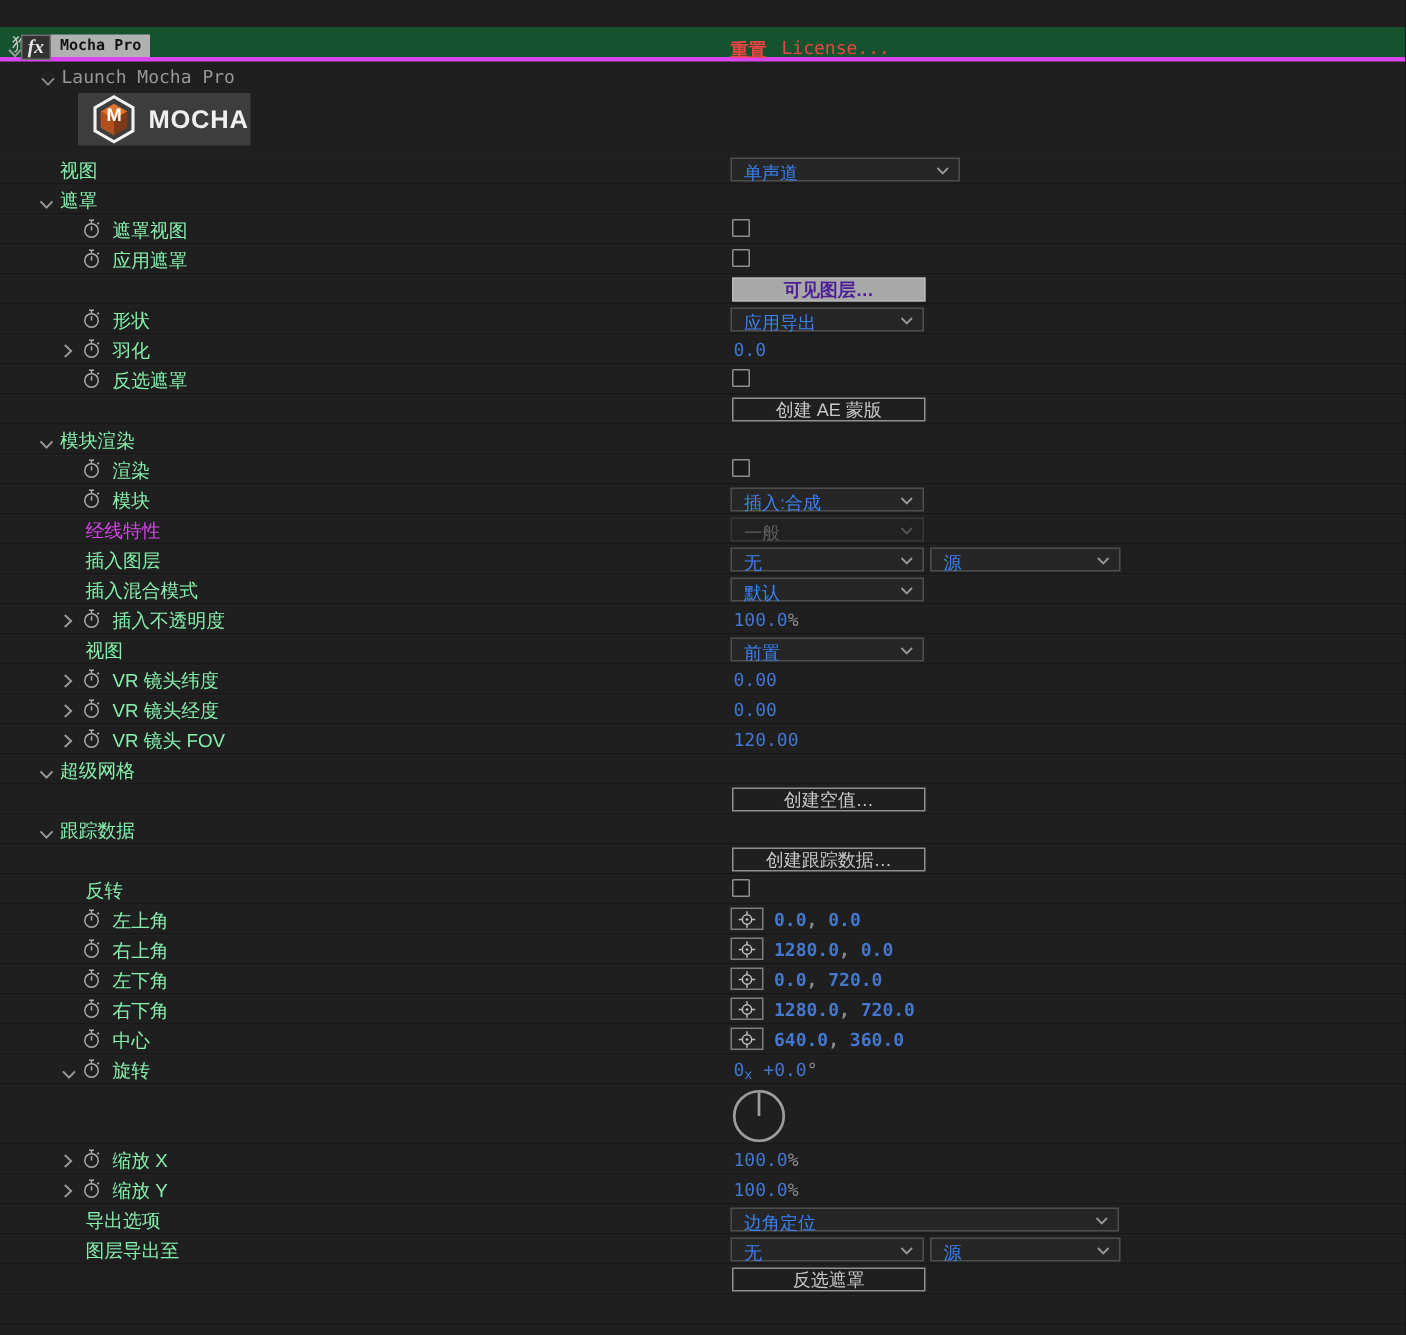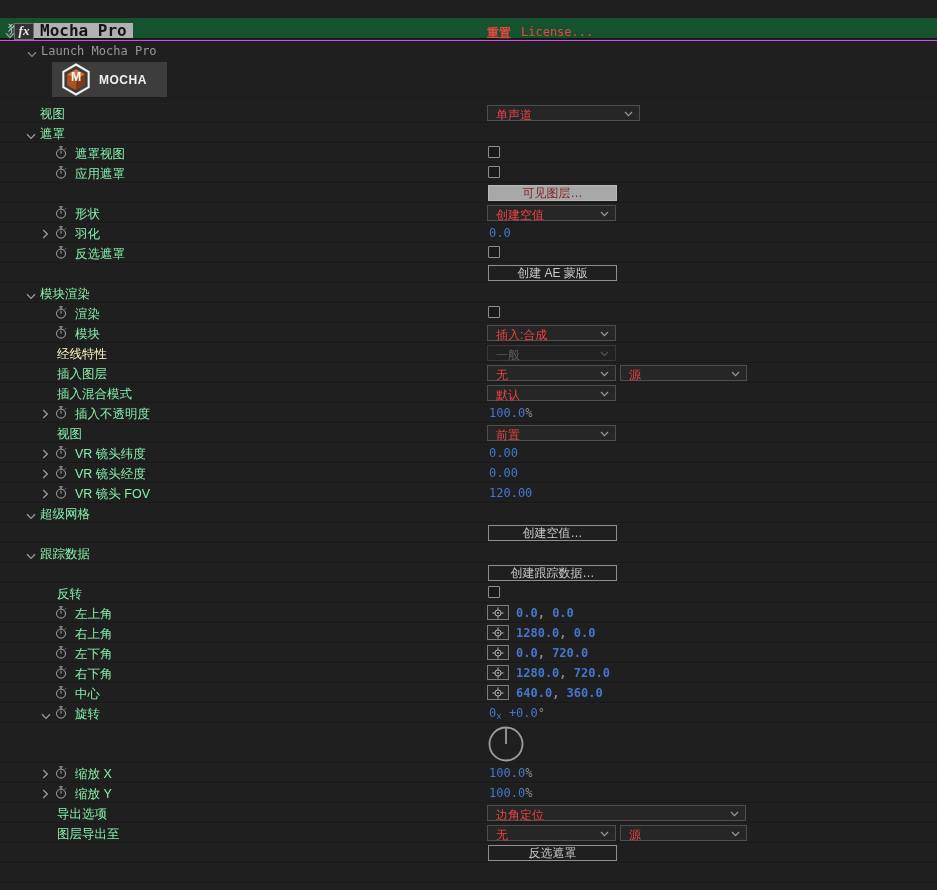--- a/index.html
+++ b/index.html
@@ -6,71 +6,71 @@
   #screen{position:relative;width:937px;height:890px;background:#1f1f1f;overflow:hidden;
           font-family:"Liberation Sans",sans-serif;font-size:12.5px;color:#bdbdbd;}
 
   
   .tabbar{position:absolute;top:0;left:0;width:100%;height:21px;background:#14532d;
           border-bottom:1px solid #141414;box-sizing:border-box;display:flex;align-items:flex-end;margin-top:18px;}
   .tabtitle{margin-left:8px;color:#cfcfcf;font-size:12.5px;display:flex;gap:7px;align-items:center;}
   .tabtitle .fname{font-family:"DejaVu Sans Mono","Liberation Sans",monospace;font-size:10px;}
 
   
-  .fxrow{position:absolute;top:21px;left:0;width:100%;height:20px;border-bottom:1px solid #d946ef;box-sizing:border-box;}
+  .fxrow{position:absolute;top:21px;left:0;width:100%;height:20px;border-bottom:3px solid #d946ef;box-sizing:border-box;}
   .twirl{position:absolute;cursor:pointer;}
   .fx-twirl{left:5px;top:7px;}
   .fxbadge{position:absolute;left:14px;top:2px;width:18px;height:15px;background:#323232;
            border:1px solid #6f6f6f;color:#e8e8e8;font-family:"Liberation Serif",serif;
            font-style:italic;font-weight:bold;font-size:13px;text-align:center;line-height:14px;}
   .fxtitle{position:absolute;left:34px;top:2px;background:#b1b1b1;color:#141414;
-           font-family:"DejaVu Sans Mono",monospace;font-weight:bold;font-size:16px;
+           font-family:"DejaVu Sans Mono",monospace;font-weight:bold;font-size:10px;
            padding:1px 6px 1px 6px;line-height:13px;}
   .hdrlink{position:absolute;top:4px;color:#ef4444;font-size:12px;cursor:pointer;
            font-family:"DejaVu Sans Mono",monospace;}
   .lnk-reset{left:487px;font-family:"Liberation Sans",sans-serif;font-weight:bold;}
   .lnk-license{left:521px;text-align:right;}
 
   .launchrow{position:absolute;top:41px;left:0;width:100%;height:20px;}
   .launch-twirl{left:27px;top:6px;}
   .launchlabel{position:absolute;left:41px;top:3px;color:#989898;
                font-family:"DejaVu Sans Mono",monospace;font-size:12px;}
 
   
   .logoblock{position:absolute;left:52px;top:62px;width:115px;height:35px;background:#3d3d3d;
              display:flex;align-items:center;padding-left:9px;box-sizing:border-box;cursor:pointer;}
-  .brand{margin-left:8px;color:#f0f0f0;font-weight:bold;font-size:12px;letter-spacing:0.5px;}
+  .brand{margin-left:8px;color:#f0f0f0;font-weight:bold;font-size:17px;letter-spacing:0.5px;}
 
   
   .rowsarea{position:absolute;top:103px;left:0;width:100%;}
   .row{position:relative;height:20px;box-sizing:border-box;border-bottom:1px solid #181818;
        background:#1f1f1f;box-shadow:inset 0 1px 0 rgba(255,255,255,0.015);}
   .row.tall{height:40px;}
   .grp-twirl{left:26px;top:6px;}
   .prm-twirl{left:42px;top:5px;}
   .sw{position:absolute;left:55px;top:3px;cursor:pointer;}
   .lbl{position:absolute;left:75px;top:3px;white-space:nowrap;color:#86efac;}
   .lbl-grp{left:40px;}
   .lbl-plain{left:57px;}
-  .lbl-dis{color:#fef9c3;}
+  .lbl-dis{color:#d946ef;}
 
   .dd{position:absolute;left:487px;top:2px;width:129px;height:16px;box-sizing:border-box;
-      background:#262626;border:1px solid #4e4e4e;color:#ef4444;font-size:12px;cursor:pointer;}
+      background:#262626;border:1px solid #4e4e4e;color:#3b82f6;font-size:12px;cursor:pointer;}
   .dd .ddtext{position:absolute;left:8px;top:1px;white-space:nowrap;}
   .dd .ddchev{position:absolute;right:6px;top:5px;}
   .dd-top{width:153px;}
   .dd2{left:620px;width:127px;}
   .dd-wide{width:259px;}
   .dd-dis{border-color:#383838;color:#5e5e5e;background:#212121;cursor:default;}
   .dd-dis .ddtext{color:#5e5e5e;}
 
   .btn{position:absolute;left:488px;top:2px;width:129px;height:16px;box-sizing:border-box;
        border:1px solid #8f8f8f;background:#1f1f1f;color:#c8c8c8;font-size:12px;
        text-align:center;line-height:14px;cursor:pointer;white-space:nowrap;}
-  .btn-filled{background:#a8a8a8;border-color:#b8b8b8;color:#7f1d1d;}
+  .btn-filled{background:#a8a8a8;border-color:#b8b8b8;color:#4c1d95;font-weight:bold;}
 
   .chk{position:absolute;left:488px;top:3px;width:12px;height:12px;box-sizing:border-box;
        border:1px solid #8f8f8f;background:#191919;border-radius:1px;cursor:pointer;}
 
   .val{position:absolute;left:489px;top:3px;color:#4577cf;cursor:ew-resize;
        font-family:"DejaVu Sans Mono",monospace;font-size:12px;white-space:nowrap;}
   .unit{color:#8d8d8d;}
   .sub{font-size:9px;position:relative;top:2px;}
 
   .ptbtn{position:absolute;left:487px;top:2px;width:22px;height:15px;box-sizing:border-box;
@@ -176,21 +176,21 @@
 
     <div class="row">
       <span class="sw">
         <svg width="12" height="13" viewBox="0 0 12 13">
             <circle cx="6" cy="7.6" r="4.5" fill="none" stroke="#ababab"></circle>
             <path d="M4.3 0.8 h3.4 M6 0.8 v2.3 M6 7.6 V4.8 M9.9 3.4 l1-1" stroke="#ababab" fill="none"></path>
           </svg>
       </span>
       <span class="lbl">形状</span>
       <div class="dd">
-        <span class="ddtext">创建空值</span>
+        <span class="ddtext">应用导出</span>
         <svg class="ddchev" width="9" height="6" viewBox="0 0 9 6">
             <path d="M1 1 L4.5 4.6 L8 1" fill="none" stroke="#9a9a9a" stroke-width="1.2"></path>
           </svg>
       </div>
     </div>
 
     <div class="row">
       <span class="twirl prm-twirl">
         <svg width="7" height="10" viewBox="0 0 7 10">
             <path d="M1.2 1 L5.4 5 L1.2 9" fill="none" stroke="#9b9b9b" stroke-width="1.3"></path>

